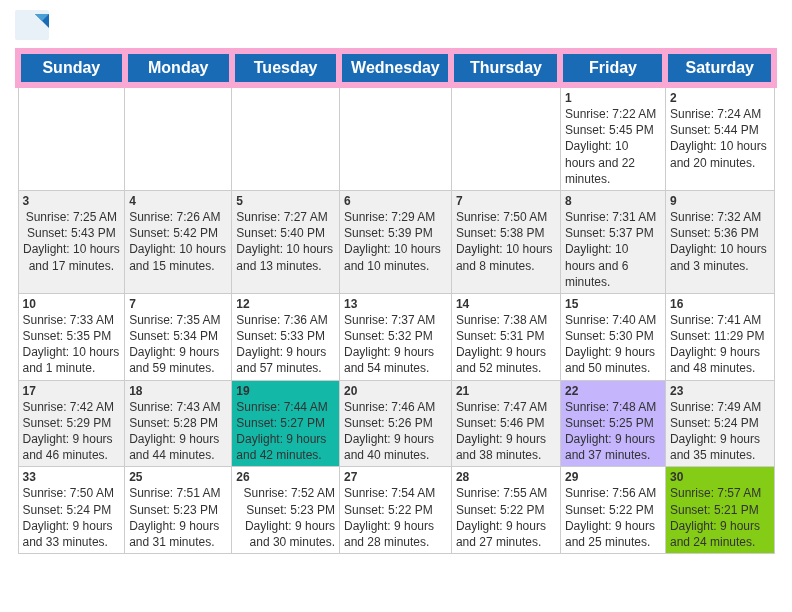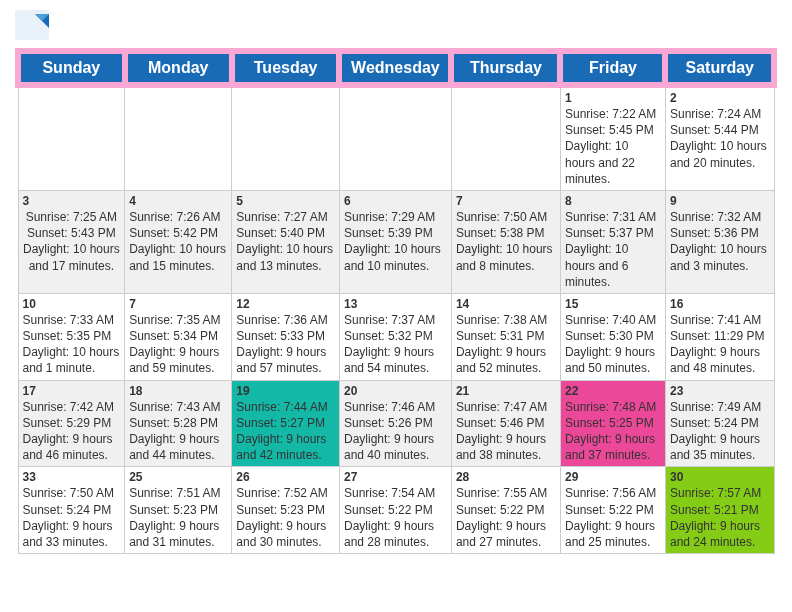--- a/index.html
+++ b/index.html
@@ -198,21 +198,21 @@
             <div class="day-info" style="white-space: pre-line;">Sunrise: 7:46 AM
 Sunset: 5:26 PM
 Daylight: 9 hours and 40 minutes.</div>
           </td>
           <td style="background: rgb(240, 240, 240);">
             <span class="day-num">21</span>
             <div class="day-info" style="white-space: pre-line;">Sunrise: 7:47 AM
 Sunset: 5:46 PM
 Daylight: 9 hours and 38 minutes.</div>
           </td>
-          <td style="background: #ec4899;">
+          <td style="background: #c4b5fd;">
             <span class="day-num">22</span>
             <div class="day-info" style="white-space: pre-line;">Sunrise: 7:48 AM
 Sunset: 5:25 PM
 Daylight: 9 hours and 37 minutes.</div>
           </td>
           <td style="background: rgb(240, 240, 240);">
             <span class="day-num">23</span>
             <div class="day-info" style="white-space: pre-line;">Sunrise: 7:49 AM
 Sunset: 5:24 PM
 Daylight: 9 hours and 35 minutes.</div>
@@ -226,21 +226,21 @@
 Daylight: 9 hours and 33 minutes.</div>
           </td>
           <td style="background: rgb(255, 255, 255);">
             <span class="day-num">25</span>
             <div class="day-info" style="white-space: pre-line;">Sunrise: 7:51 AM
 Sunset: 5:23 PM
 Daylight: 9 hours and 31 minutes.</div>
           </td>
           <td style="background: rgb(255, 255, 255);">
             <span class="day-num">26</span>
-            <div class="day-info" style="white-space: pre-line;">Sunrise: 7:52 AM
+            <div class="day-info" style="white-space: pre-line; text-align: right;">Sunrise: 7:52 AM
 Sunset: 5:23 PM
 Daylight: 9 hours and 30 minutes.</div>
           </td>
           <td style="background: rgb(255, 255, 255);">
             <span class="day-num">27</span>
             <div class="day-info" style="white-space: pre-line;">Sunrise: 7:54 AM
 Sunset: 5:22 PM
 Daylight: 9 hours and 28 minutes.</div>
           </td>
           <td style="background: rgb(255, 255, 255);">

